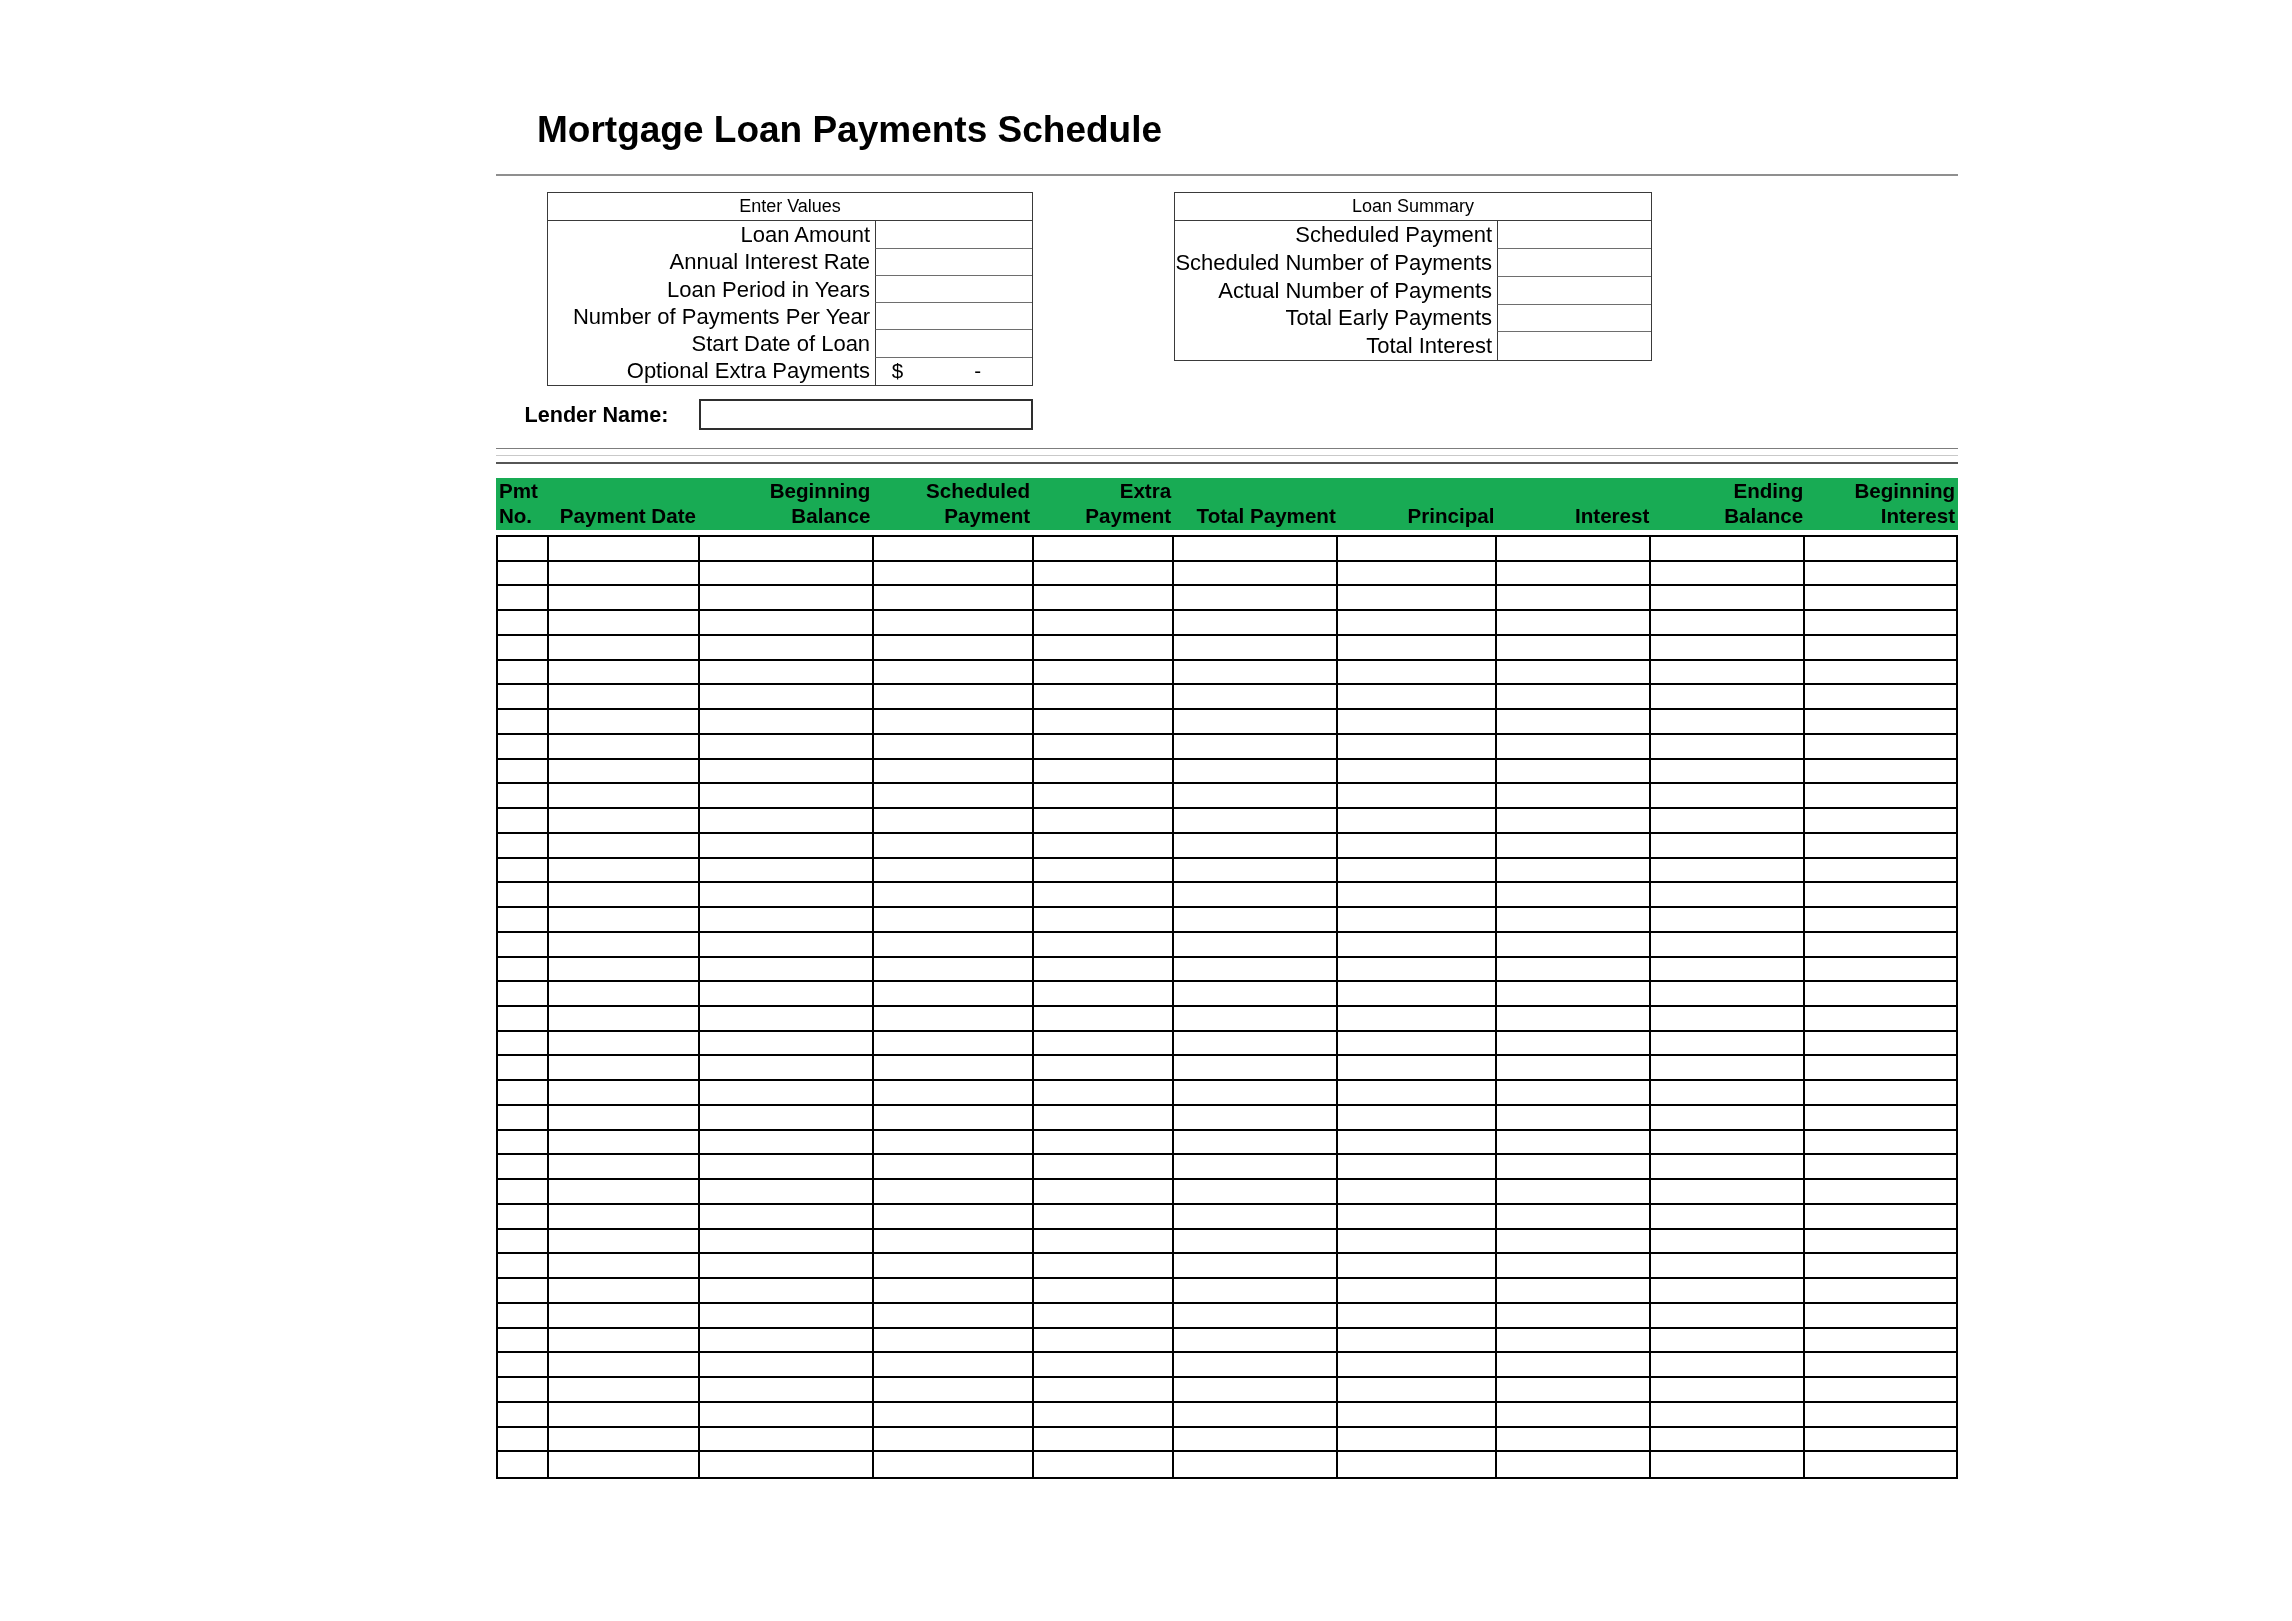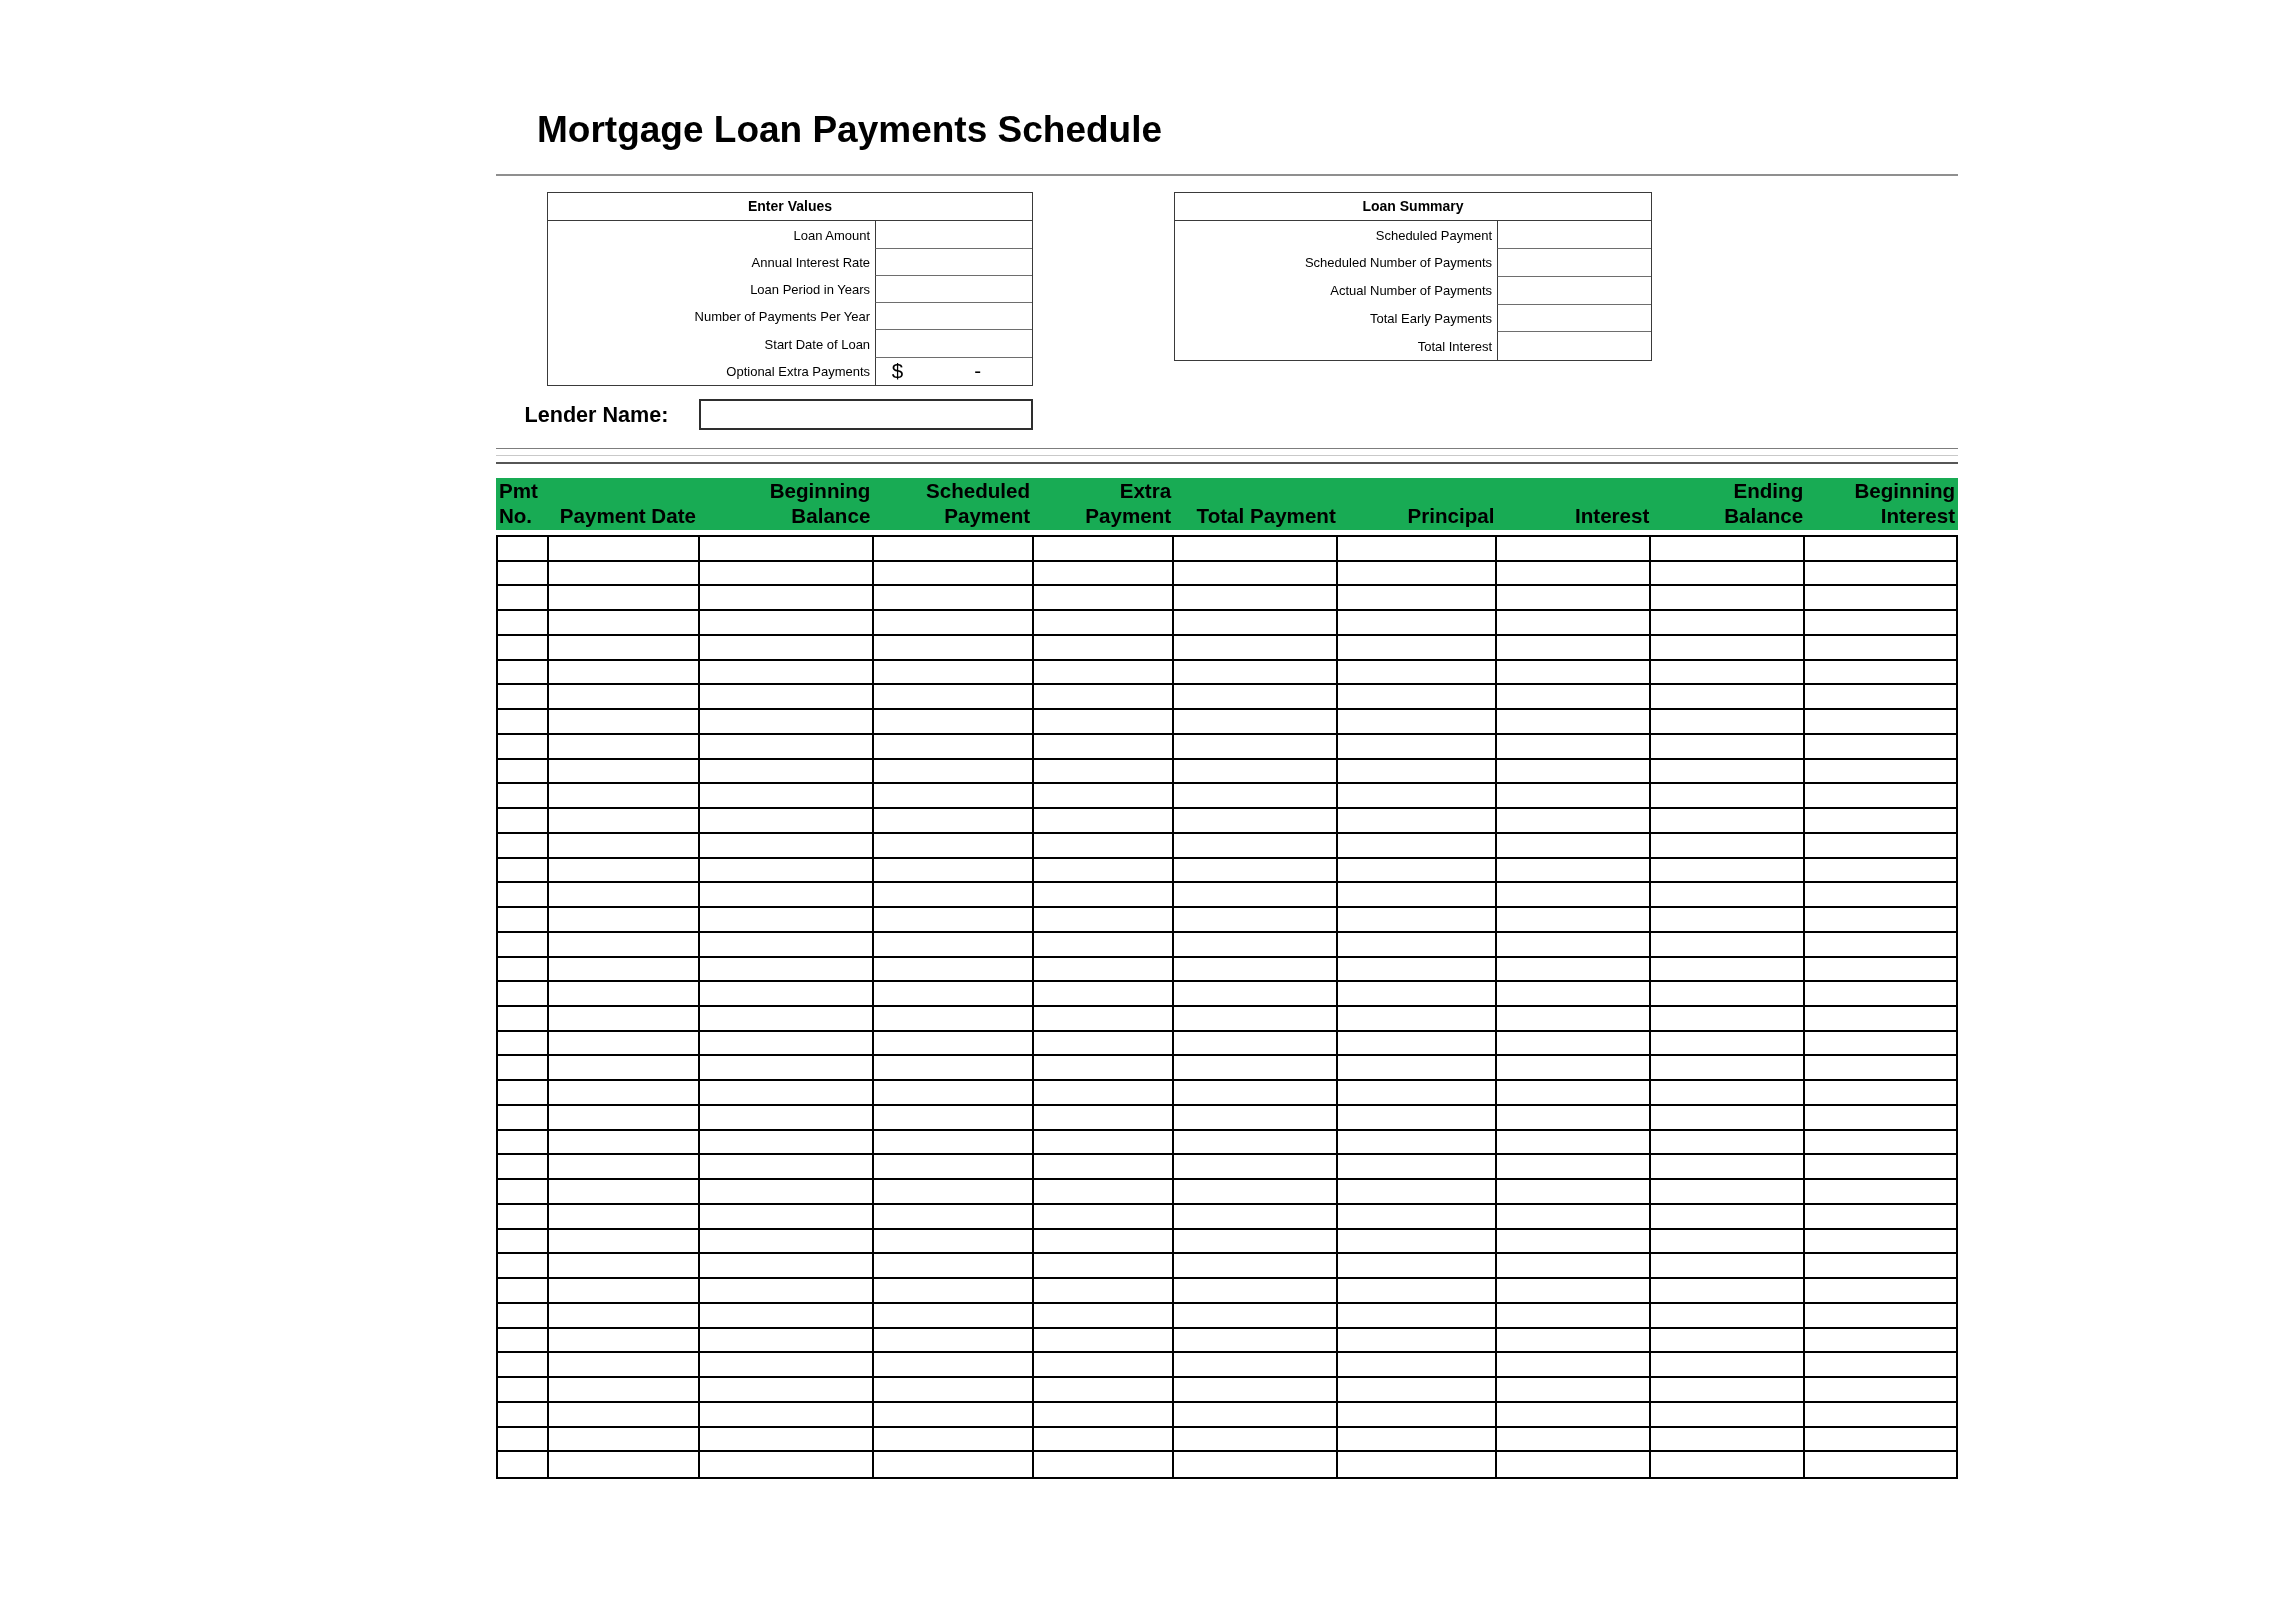--- a/index.html
+++ b/index.html
@@ -19,27 +19,27 @@
   .rule-title{top:174px;height:2px;background:#8f8f8f;}
   .rule-a{top:448px;height:1px;background:#7d7d7d;}
   .rule-b{top:455px;height:1px;background:#c9c9c9;}
   .rule-c{top:462px;height:2px;background:#565656;}
 
   
   .vbox{border:1.5px solid #3a3a3a;background:#fff;display:flex;flex-direction:column;box-sizing:border-box;}
   .vbox-enter{left:547px;top:192px;width:486px;height:194px;}
   .vbox-summary{left:1174px;top:192px;width:478px;height:169px;}
   .vbox-title{
-    height:27.4px;min-height:27.4px;line-height:27.4px;text-align:center;font-weight:bold;font-size:14px;
+    height:27.4px;min-height:27.4px;line-height:27.4px;text-align:center;font-weight:normal;font-size:18px;
     border-bottom:1.5px solid #3a3a3a;
   }
   .vbox-row{flex:1;display:flex;align-items:stretch;}
   .vbox-label{
     display:flex;align-items:center;justify-content:flex-end;
-    font-size:13px;padding-right:4.9px;box-sizing:border-box;
+    font-size:22px;padding-right:4.9px;box-sizing:border-box;
   }
   .vbox-enter .vbox-label{width:327px;}
   .vbox-summary .vbox-label{width:322px;}
   .vbox-value{
     flex:1;border-left:1.5px solid #3a3a3a;box-sizing:border-box;
     display:flex;align-items:center;font-size:20.6px;
   }
   .vbox-row:not(.last) .vbox-value{border-bottom:1.5px solid #6e6e6e;}
   .vbox-value.accounting{justify-content:space-between;padding-left:15.7px;padding-right:51px;}
 

